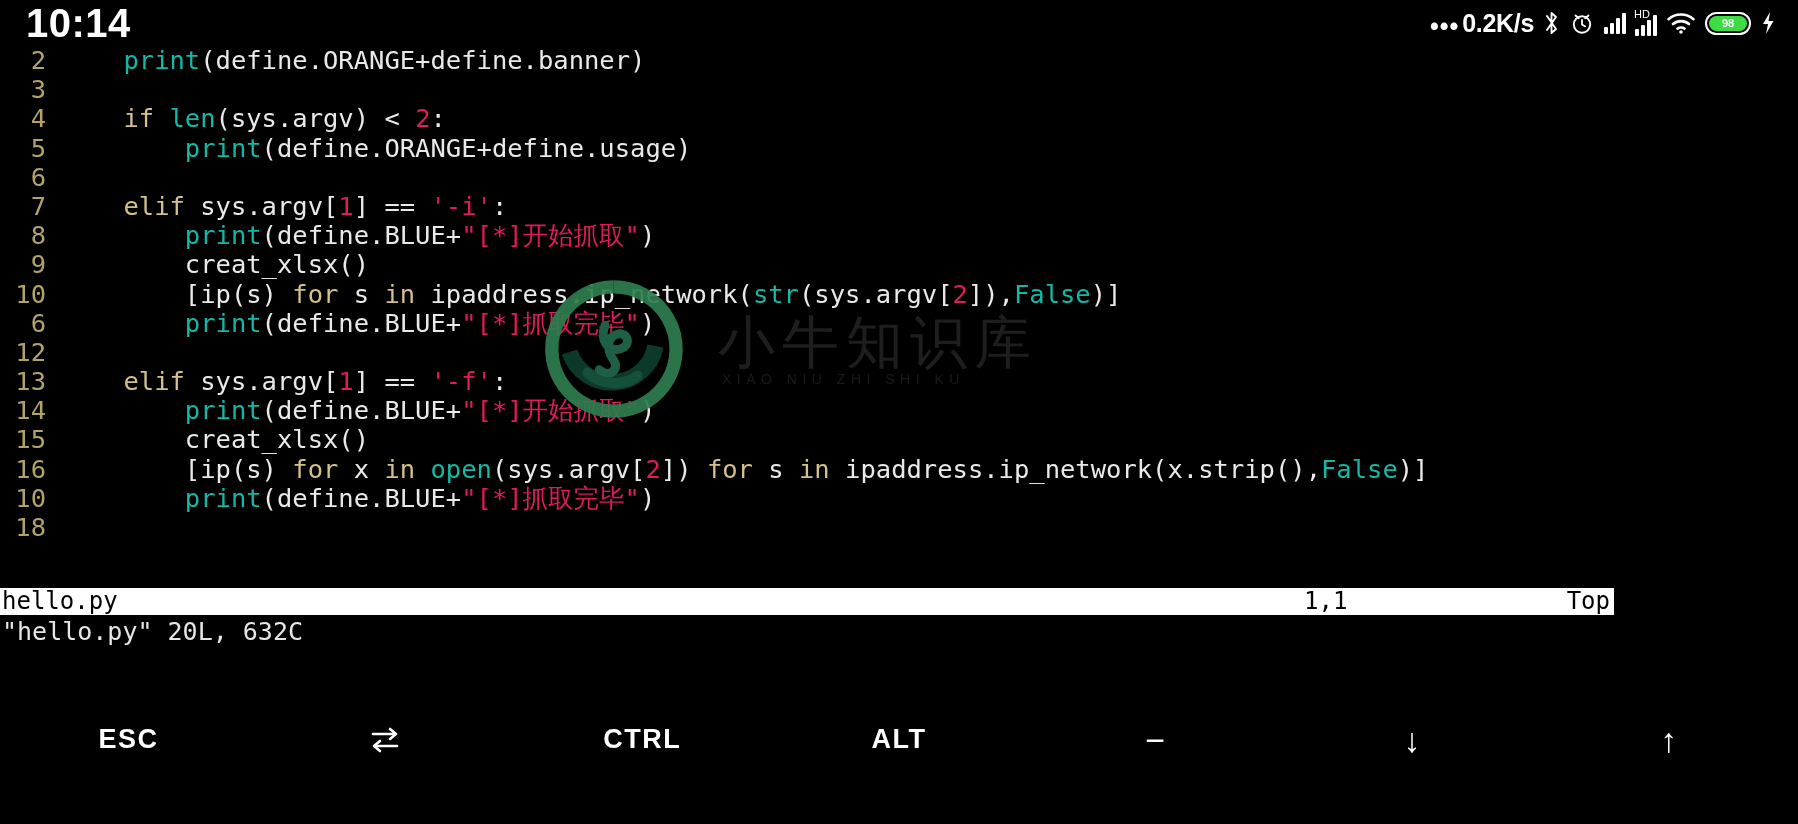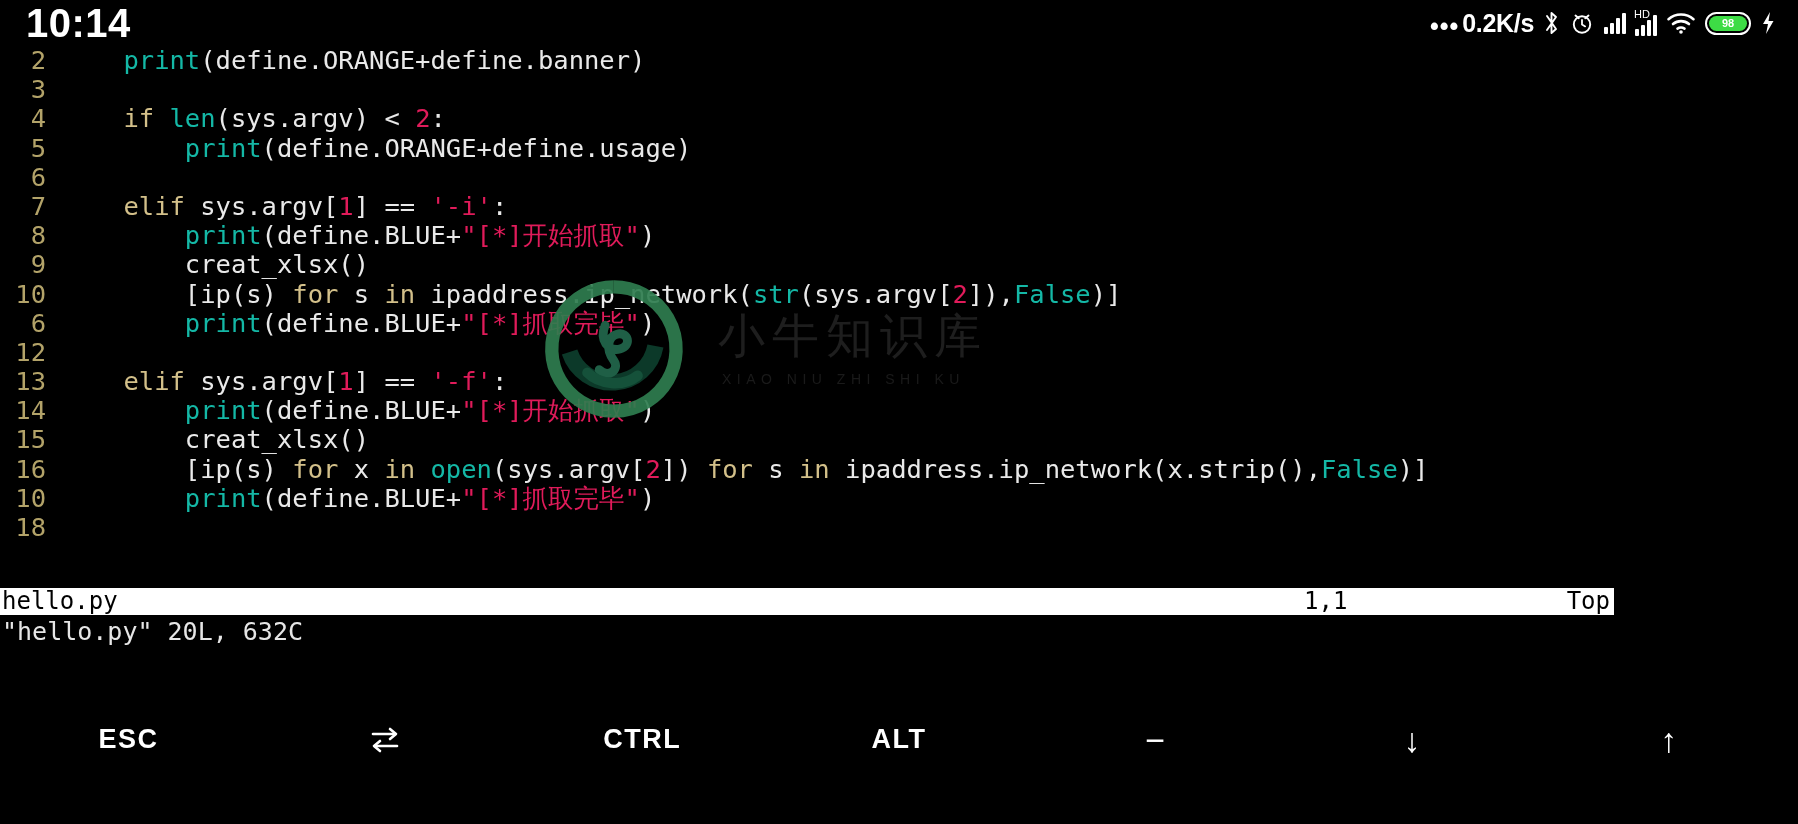--- a/index.html
+++ b/index.html
@@ -81,21 +81,21 @@
   #watermark{
     position:absolute; left:540px; top:275px; width:520px; height:150px;
     pointer-events:none;
   }
   #wm-logo{
     position:absolute; left:0px; top:0px; width:148px; height:148px;
   }
   #wm-text{
     position:absolute; left:178px; top:30px;
     font-family:"DejaVu Sans","Liberation Sans",sans-serif;
-    font-size:47px; letter-spacing:7px; color:#1e1e1e; white-space:nowrap;
+    font-size:57px; letter-spacing:7px; color:#1e1e1e; white-space:nowrap;
   }
   #wm-sub{
     position:absolute; left:182px; top:96px;
     font-family:"Liberation Sans","DejaVu Sans",sans-serif;
     font-size:14px; letter-spacing:5.5px; color:#1a1a1a; white-space:nowrap;
   }
 
   
   #vim-status{
     position:absolute; left:0; top:588px; width:1614px; height:27px;

